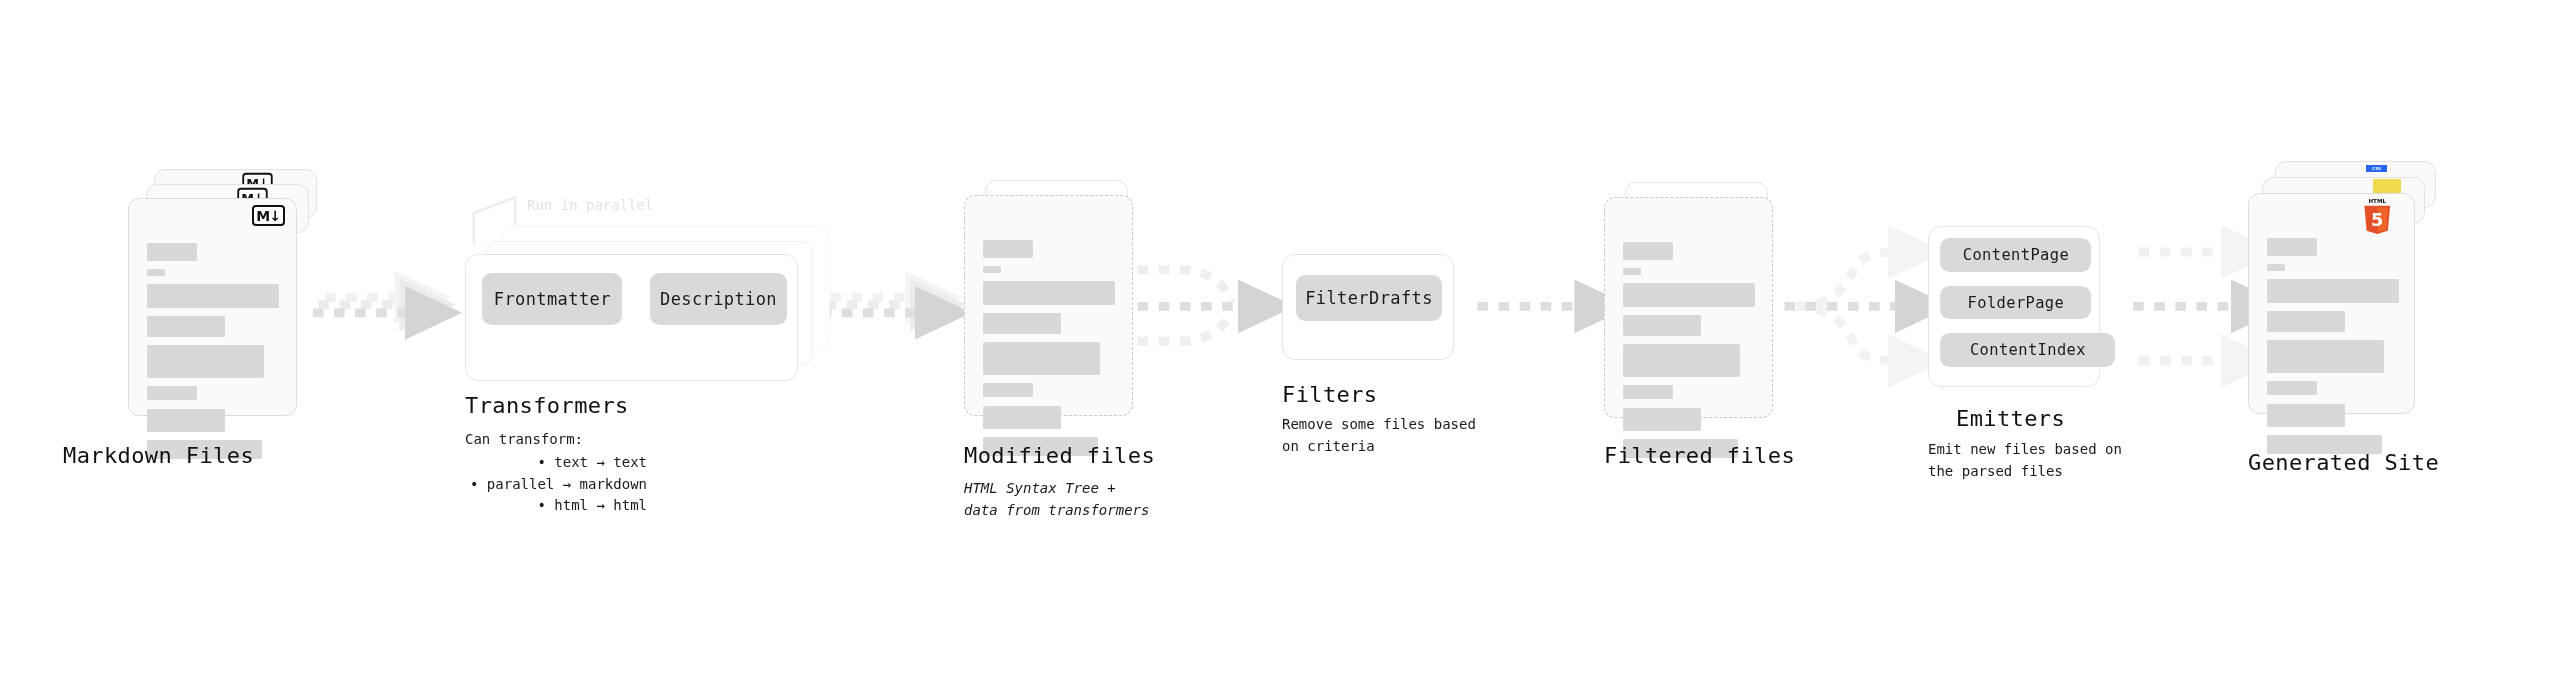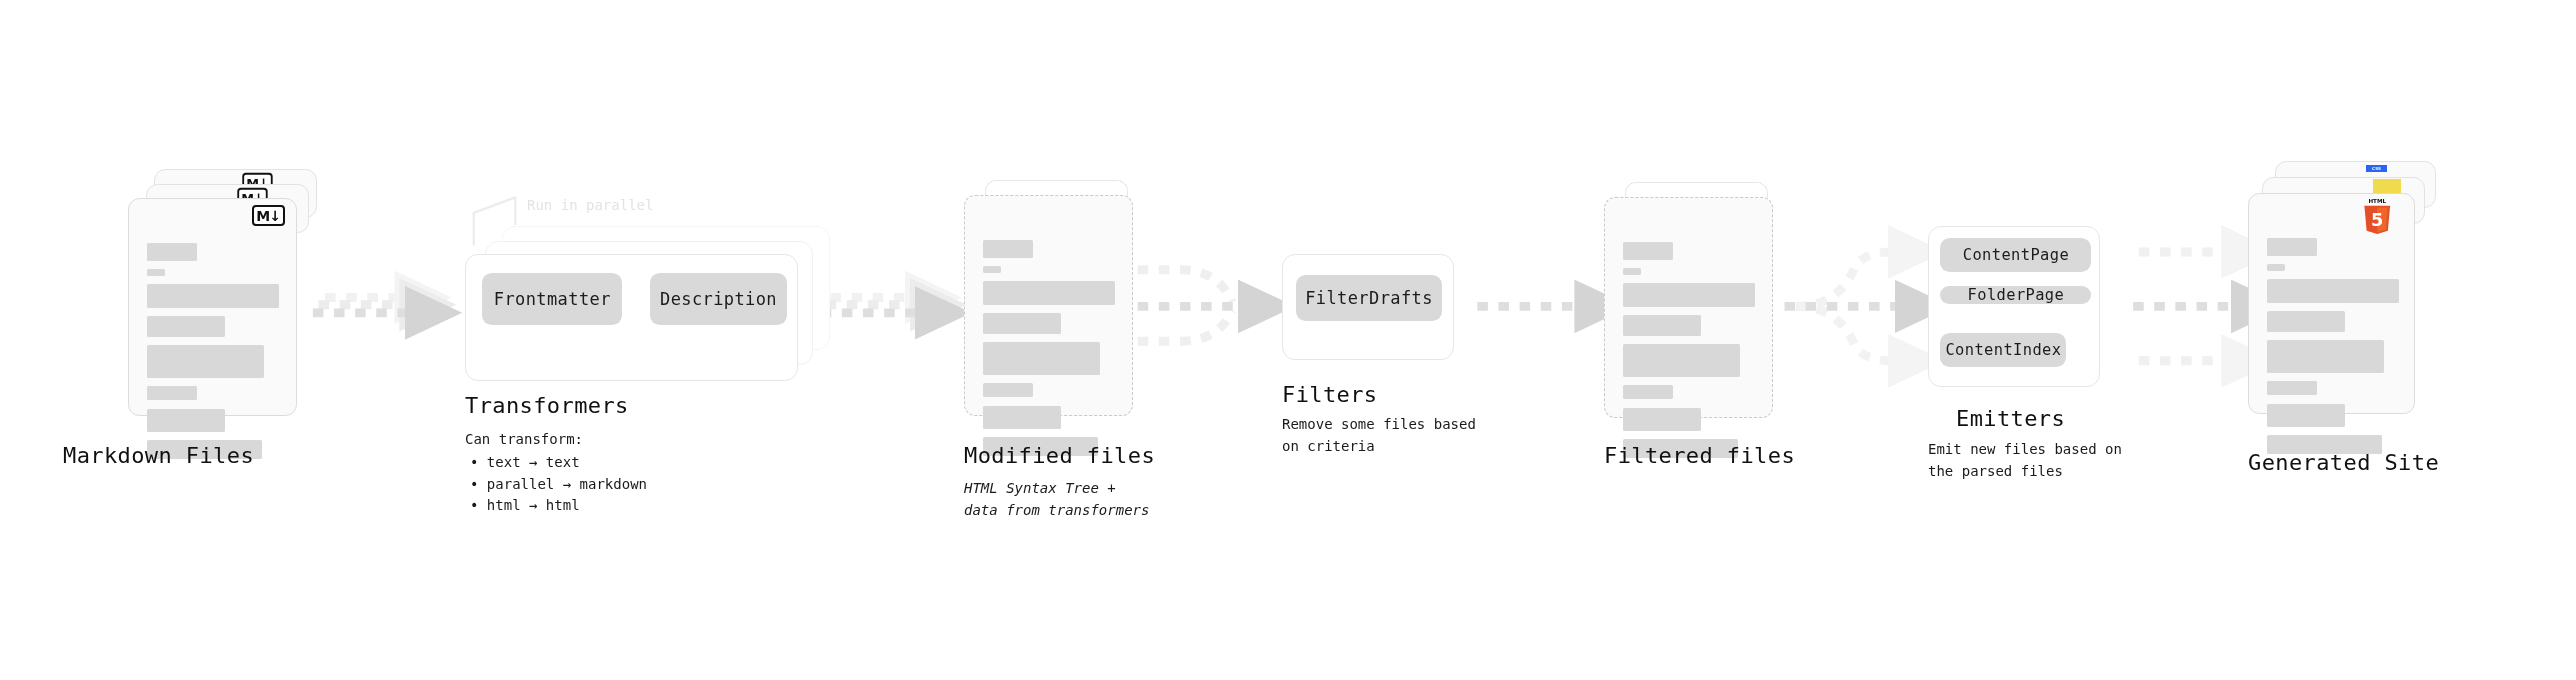--- a/index.html
+++ b/index.html
@@ -146,21 +146,21 @@
   .node-list {
     position: absolute;
     font-size: 14px;
     line-height: 1.55;
     color: #1a1a1a;
     margin: 0;
     padding: 0;
     list-style: none;
   }
   .node-list li { white-space: nowrap; }
-  .node-list li.bul { padding-left: 13px; text-indent: -13px; }
+  .node-list li.bul { padding-left: 13px; text-indent: -13px; text-align: right; }
   .node-list li.bul:before { content: "\2022  "; }
 
   .parallel-label {
     position: absolute;
     font-size: 14px;
     color: #e3e3e3;
     white-space: nowrap;
   }
 
   svg.overlay {
@@ -336,22 +336,22 @@
         <div class="sk-line" style="width:115px; height:19.5px;"></div>
       </div>
     </div>
   </div>
 
   <div class="node-title" style="left:1604px; top:443px;">Filtered files</div>
 
   <div>
     <div class="group-box" style="left:1928px; top:226px; width:172px; height:161px;">
       <div class="pill" style="left:11.4px; top:11.4px; width:151px; height:34px; font-size:15.4px;">ContentPage</div>
-      <div class="pill" style="left:11.4px; top:59px; width:151px; height:18px; font-size:15.4px;">FolderPage</div>
-      <div class="pill" style="left:11.4px; top:106px; width:126px; height:34px; font-size:15.4px;">ContentIndex</div>
+      <div class="pill" style="left:11.4px; top:59px; width:151px; height:33px; font-size:15.4px;">FolderPage</div>
+      <div class="pill" style="left:11.4px; top:106px; width:175px; height:34px; font-size:15.4px;">ContentIndex</div>
     </div>
   </div>
 
   <div class="node-title" style="left:1928px; top:406px;margin-left:28px;">Emitters</div>
   <div class="node-desc" style="left:1928px; top:439px;">Emit new files based on
 the parsed files</div>
 
   <div class="doc-stack">
     <div class="doc-card" style="left:2275px; top:161px; width:161px; height:47px;"></div>
     <div class="css-badge" style="left:2366px; top:165px;">CSS</div>

